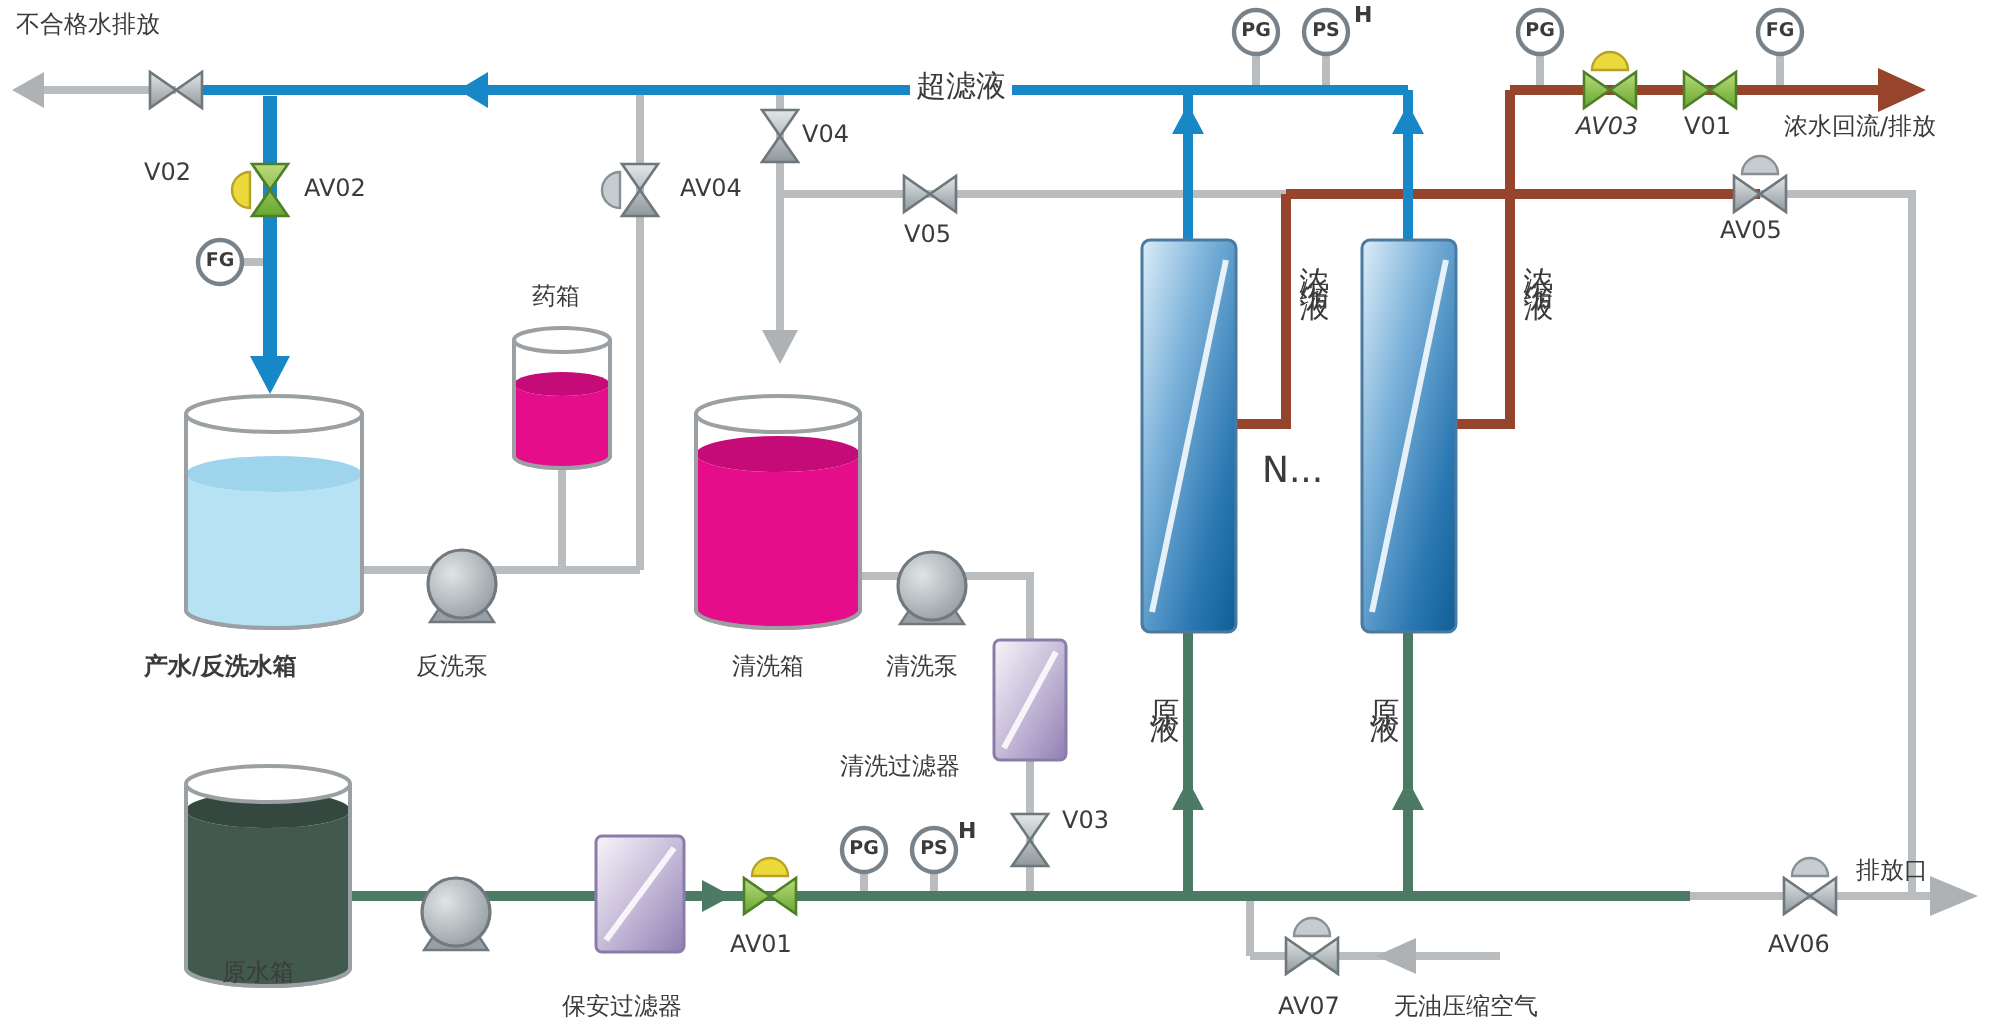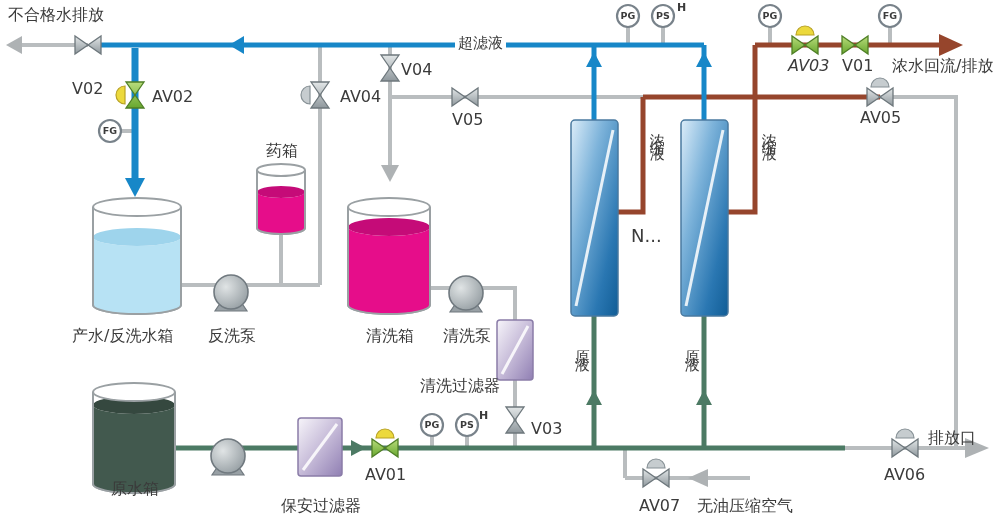--- a/index.html
+++ b/index.html
@@ -2,21 +2,21 @@
 <html><head>
 <meta charset="utf-8">
 <title></title>
 <style>
   html,body{margin:0;padding:0;background:#ffffff;}
   .stage{
     position:relative;width:1000px;height:517px;background:#ffffff;overflow:hidden;
     font-family:"DejaVu Sans","Liberation Sans",sans-serif;color:#3b3b3b;
   }
   .stage svg{position:absolute;left:0;top:0;}
-  .lbl{position:absolute;font-size:16px;white-space:nowrap;line-height:1.15;color:#3b3b3b;}
+  .lbl{position:absolute;font-size:12px;white-space:nowrap;line-height:1.15;color:#3b3b3b;}
   .chip{background:#ffffff;padding:0 3px;font-size:15px;}
   .vlbl{writing-mode:vertical-rl;text-orientation:upright;letter-spacing:6px;font-size:15px;}
   .glbl{position:absolute;width:22px;text-align:center;font-size:9.5px;font-weight:bold;color:#3b3b3b;}
   .hflag{position:absolute;font-size:11px;font-weight:bold;color:#3b3b3b;}
   .big{font-size:18px;}
   
   .pN{stroke:#b9bdbf;stroke-width:4;fill:none;}
   .pB{stroke:#1787c8;stroke-width:5;fill:none;}
   .pB6{stroke:#1787c8;stroke-width:7;fill:none;}
   .pR{stroke:#96452c;stroke-width:5;fill:none;}
@@ -251,28 +251,28 @@
 <div class="lbl" style="left:340px;top:88px;text-align:center;">AV04</div>
 <div class="lbl" style="left:452px;top:111px;">V05</div>
 <div class="lbl" style="left:788px;top:57px;font-style:italic;">AV03</div>
 <div class="lbl" style="left:842px;top:57px;">V01</div>
 <div class="lbl" style="left:892px;top:57px;">浓水回流/排放</div>
 <div class="lbl" style="left:860px;top:109px;">AV05</div>
 <div class="lbl vlbl" style="left:648px;top:121px;">浓缩液</div>
 <div class="lbl vlbl" style="left:760px;top:121px;">浓缩液</div>
 <div class="lbl" style="left:266px;top:142px;">药箱</div>
 <div class="lbl big" style="left:631px;top:226px;">N...</div>
-<div class="lbl" style="left:72px;top:327px;">产水/反洗水箱</div>
+<div class="lbl" style="left:72px;top:327px;font-weight:bold;">产水/反洗水箱</div>
 <div class="lbl" style="left:208px;top:327px;">反洗泵</div>
 <div class="lbl" style="left:366px;top:327px;">清洗箱</div>
 <div class="lbl" style="left:443px;top:327px;">清洗泵</div>
 <div class="lbl" style="left:420px;top:377px;">清洗过滤器</div>
 <div class="lbl vlbl" style="left:573px;top:338px;">原液</div>
 <div class="lbl vlbl" style="left:683px;top:338px;">原液</div>
-<div class="lbl" style="left:531px;top:420px;">V03</div>
+<div class="lbl" style="left:531px;top:404px;">V03</div>
 <div class="lbl" style="left:111px;top:481px;font-family:Liberation Mono, monospace;">原水箱</div>
 <div class="lbl" style="left:205px;top:497px;margin-top:44px;">原水泵</div>
 <div class="lbl" style="left:281px;top:497px;">保安过滤器</div>
 <div class="lbl" style="left:365px;top:466px;">AV01</div>
 <div class="lbl" style="left:639px;top:497px;">AV07</div>
 <div class="lbl" style="left:697px;top:497px;">无油压缩空气</div>
 <div class="lbl" style="left:884px;top:466px;">AV06</div>
 <div class="lbl" style="left:928px;top:429px;">排放口</div>
 
 <div class="glbl" style="left:99px;top:125px;">FG</div>

